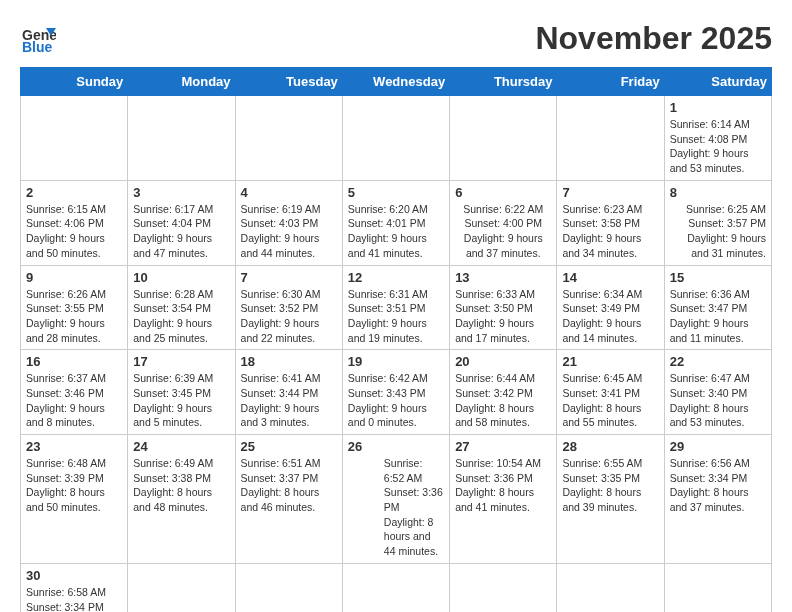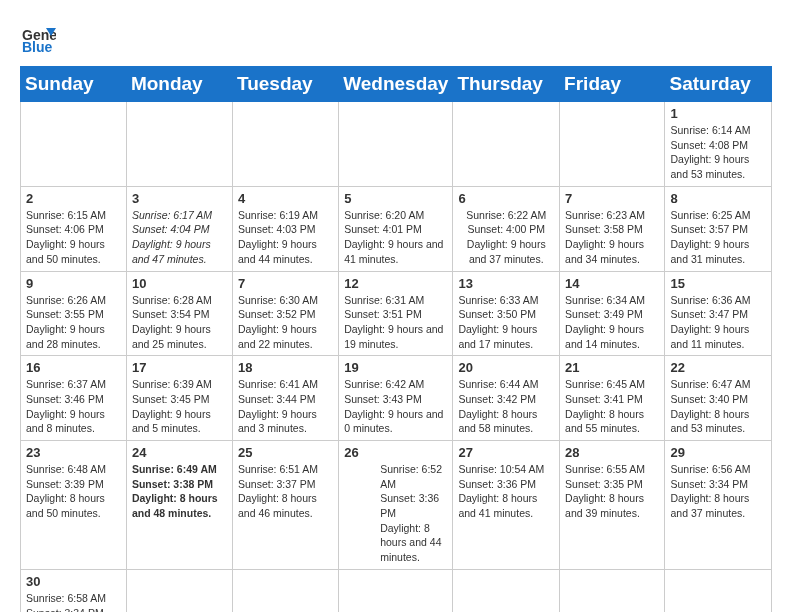--- a/index.html
+++ b/index.html
@@ -38,24 +38,24 @@
       color: #555;
     }
     .calendar {
       width: 100%;
       border-collapse: collapse;
       border: 1px solid #ccc;
     }
     .calendar th {
       background-color: #1a73c9;
       color: #fff;
-      font-size: 19px;
+      font-size: 13px;
       font-weight: bold;
       padding: 6px 4px;
-      text-align: left;
+      text-align: right;
       border: 1px solid #1a73c9;
     }
     .calendar td {
       border: 1px solid #ccc;
       vertical-align: top;
       padding: 4px 5px;
       width: calc(100% / 7);
       min-height: 80px;
     }
     .day-num {
@@ -82,20 +82,21 @@
 
 <div class="header">
   <div class="logo">
     <svg class="logo-icon" viewBox="0 0 36 36">
       <text x="2" y="20" font-size="14" font-weight="bold" fill="#333">General</text>
       <text x="2" y="32" font-size="14" font-weight="bold" fill="#1a73c9">Blue</text>
       <polygon points="26,8 36,8 31,16" fill="#1a73c9"></polygon>
     </svg>
   </div>
   <div class="title-block">
+    <div class="month-year">November 2025</div>
   </div>
 </div>
 
 <table class="calendar">
   <thead>
     <tr id="weekday-header">
         <th>Sunday</th>
         <th>Monday</th>
         <th>Tuesday</th>
         <th>Wednesday</th>
@@ -121,21 +122,21 @@
       </tr>
       <tr>
         <td>
           <span class="day-num">2</span>
           <div class="day-info" style="white-space: pre-line;">Sunrise: 6:15 AM
 Sunset: 4:06 PM
 Daylight: 9 hours and 50 minutes.</div>
         </td>
         <td>
           <span class="day-num">3</span>
-          <div class="day-info" style="white-space: pre-line; font-style: italic;">Sunrise: 6:17 AM
+          <div class="day-info" style="white-space: pre-line;">Sunrise: 6:17 AM
 Sunset: 4:04 PM
 Daylight: 9 hours and 47 minutes.</div>
         </td>
         <td>
           <span class="day-num">4</span>
           <div class="day-info" style="white-space: pre-line;">Sunrise: 6:19 AM
 Sunset: 4:03 PM
 Daylight: 9 hours and 44 minutes.</div>
         </td>
         <td>
@@ -151,21 +152,21 @@
 Daylight: 9 hours and 37 minutes.</div>
         </td>
         <td>
           <span class="day-num">7</span>
           <div class="day-info" style="white-space: pre-line;">Sunrise: 6:23 AM
 Sunset: 3:58 PM
 Daylight: 9 hours and 34 minutes.</div>
         </td>
         <td>
           <span class="day-num">8</span>
-          <div class="day-info" style="white-space: pre-line;">Sunrise: 6:25 AM
+          <div class="day-info" style="white-space: pre-line; text-align: right;">Sunrise: 6:25 AM
 Sunset: 3:57 PM
 Daylight: 9 hours and 31 minutes.</div>
         </td>
       </tr>
       <tr>
         <td>
           <span class="day-num">9</span>
           <div class="day-info" style="white-space: pre-line;">Sunrise: 6:26 AM
 Sunset: 3:55 PM
 Daylight: 9 hours and 28 minutes.</div>
@@ -253,21 +254,21 @@
       </tr>
       <tr>
         <td>
           <span class="day-num">23</span>
           <div class="day-info" style="white-space: pre-line;">Sunrise: 6:48 AM
 Sunset: 3:39 PM
 Daylight: 8 hours and 50 minutes.</div>
         </td>
         <td>
           <span class="day-num">24</span>
-          <div class="day-info" style="white-space: pre-line; font-weight: bold;">Sunrise: 6:49 AM
+          <div class="day-info" style="white-space: pre-line;">Sunrise: 6:49 AM
 Sunset: 3:38 PM
 Daylight: 8 hours and 48 minutes.</div>
         </td>
         <td>
           <span class="day-num">25</span>
           <div class="day-info" style="white-space: pre-line;">Sunrise: 6:51 AM
 Sunset: 3:37 PM
 Daylight: 8 hours and 46 minutes.</div>
         </td>
         <td>

